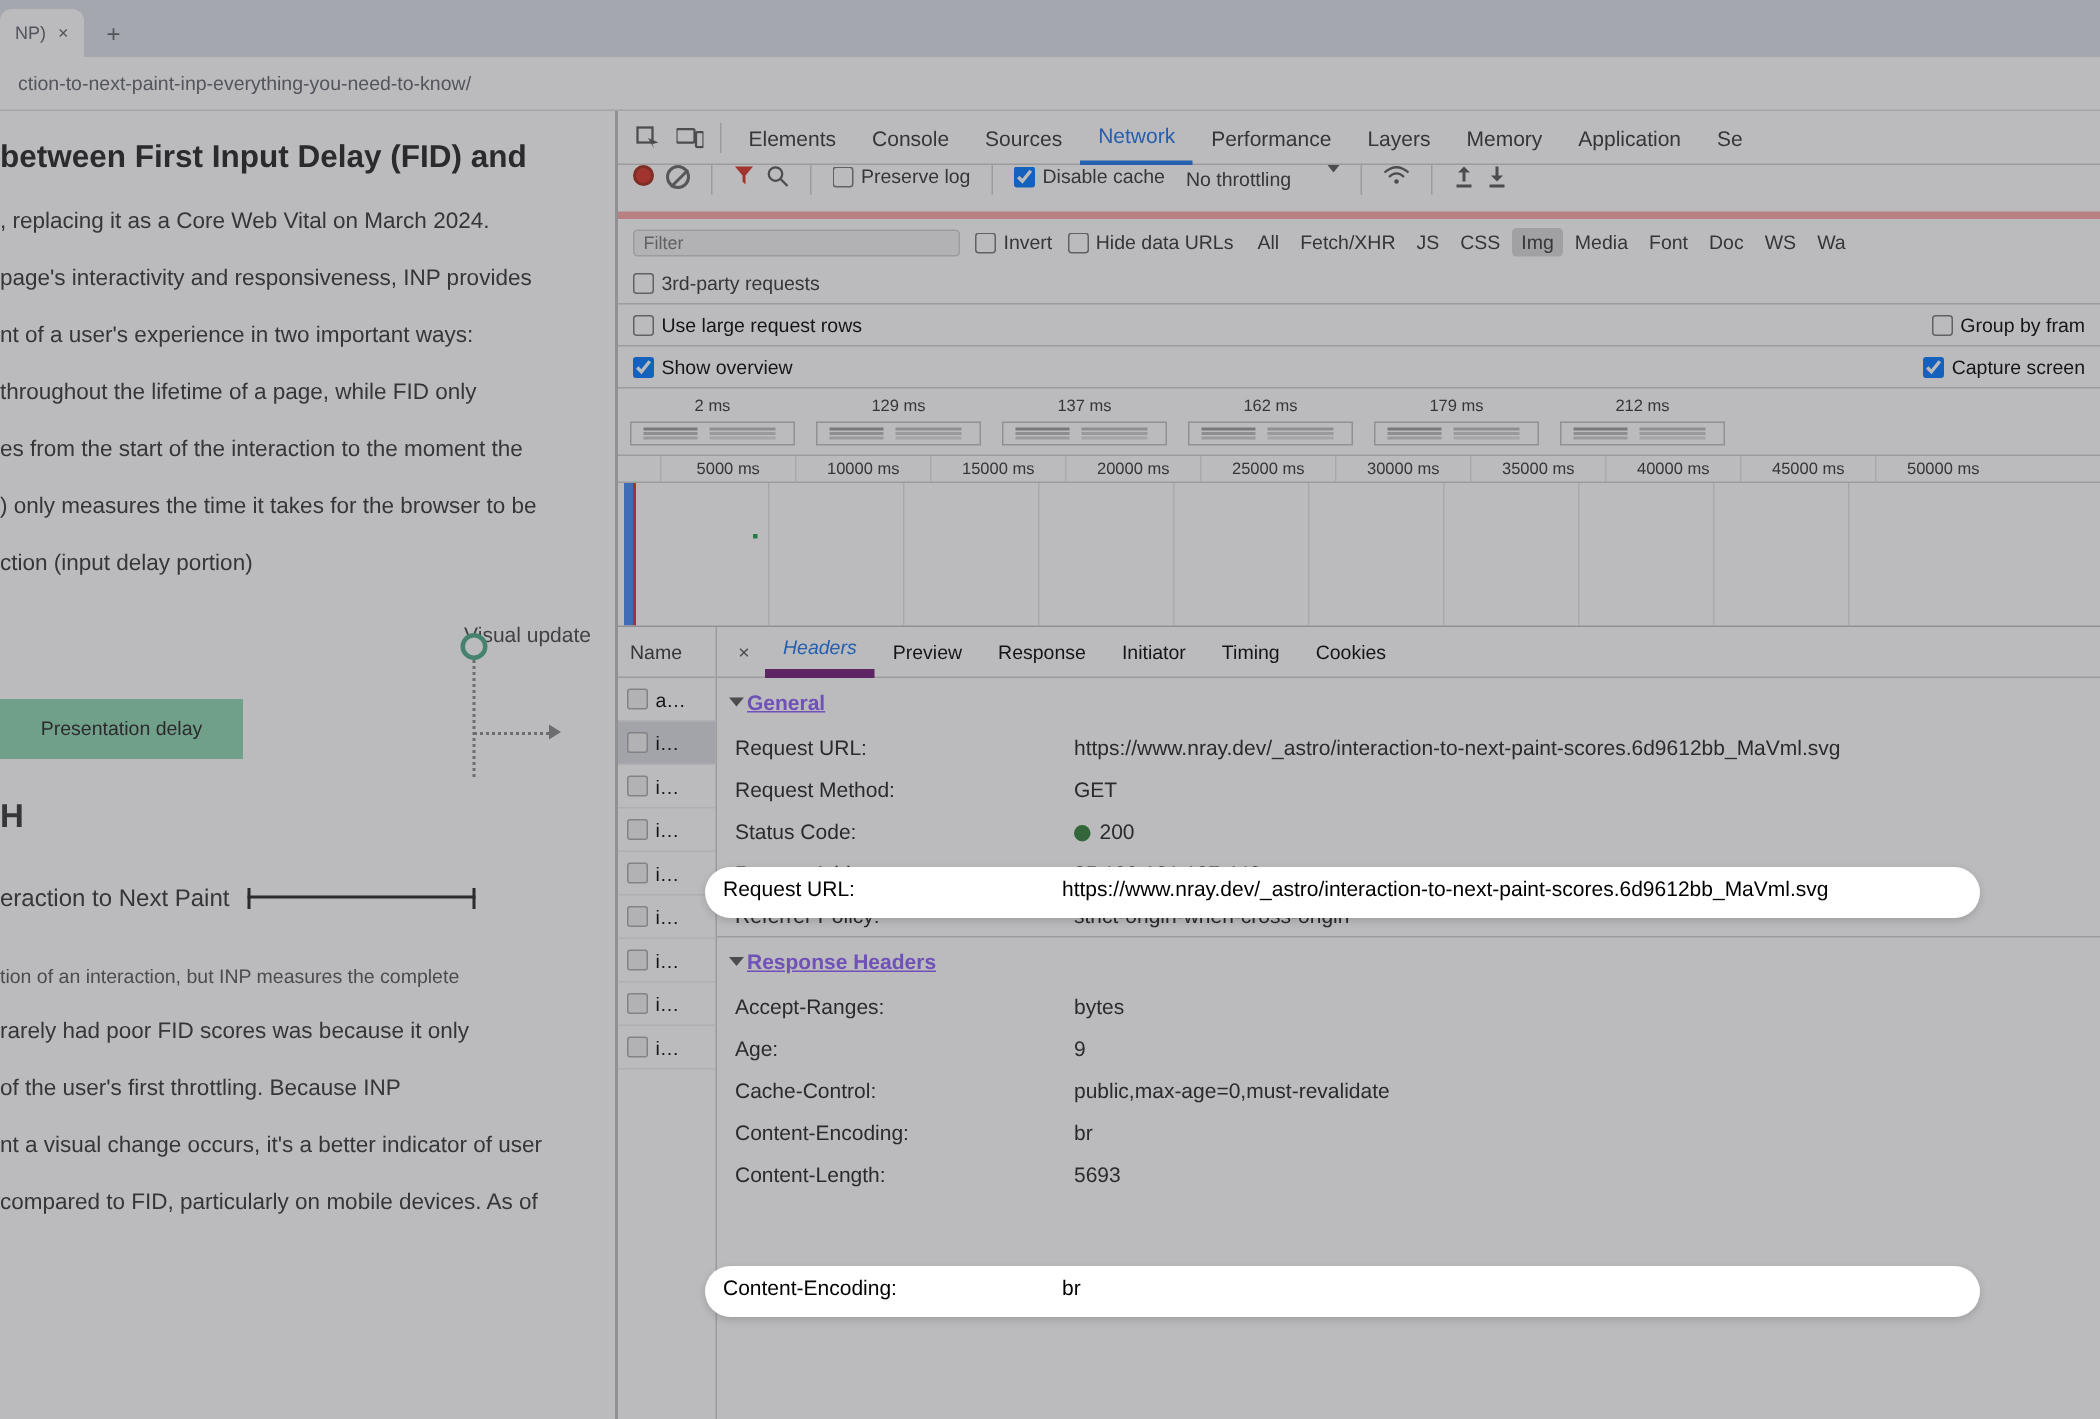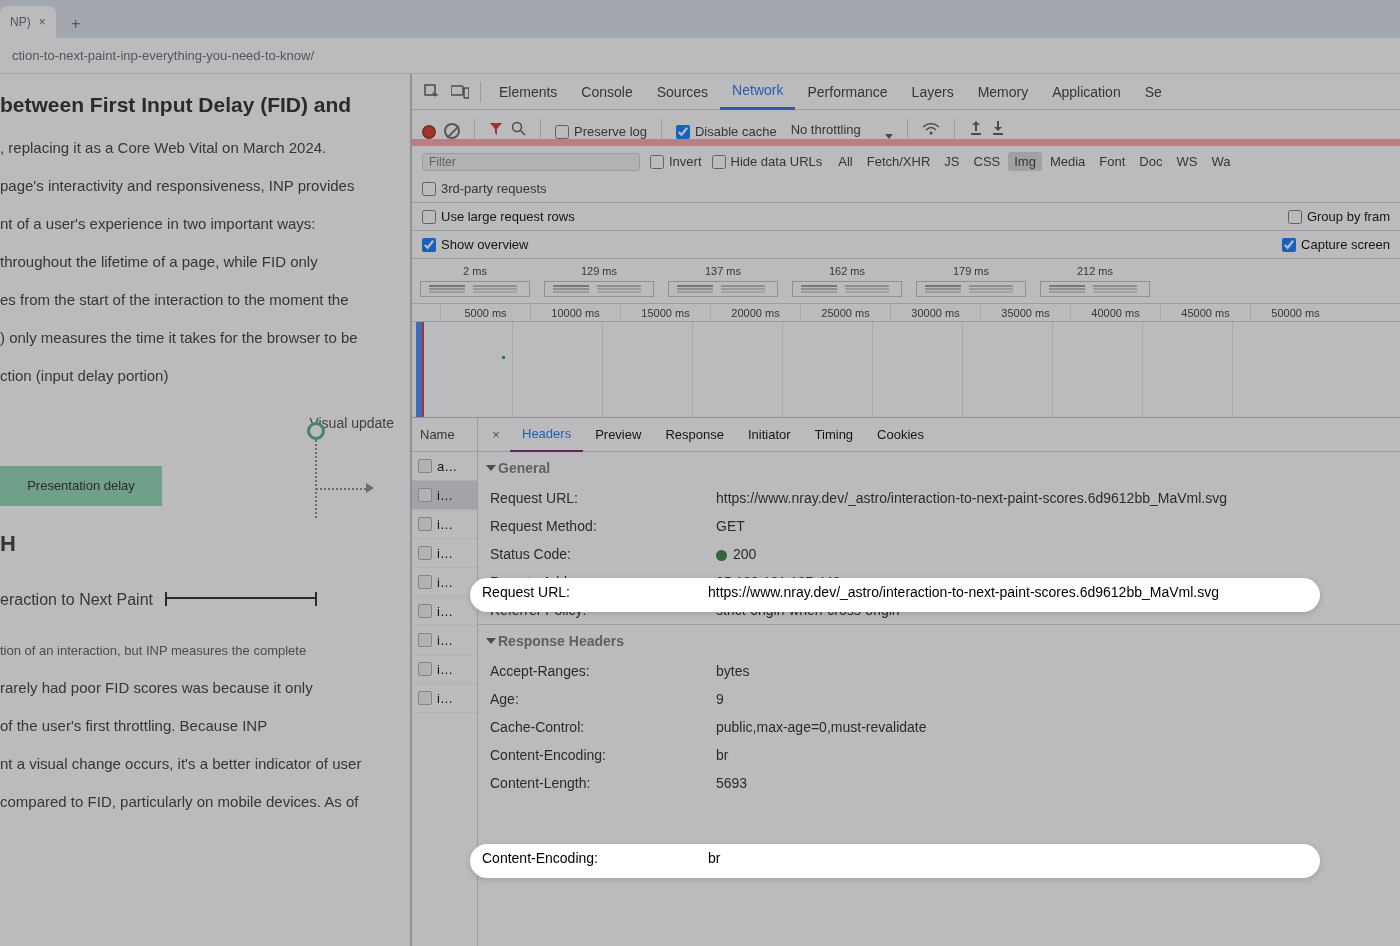--- a/index.html
+++ b/index.html
@@ -36,21 +36,21 @@
 .devtools { flex: 1; background: #fff; border-left: 2px solid #bfbfbf; display: flex; flex-direction: column; }
 
 
 .dt-top { height: 36px; border-bottom: 1px solid #d0d0d0; display: flex; align-items: center; gap: 0; padding: 0 6px; font-size: 14px; color: #333; }
 .dt-top .icon-btn { width: 28px; height: 28px; display:flex;align-items:center;justify-content:center; color:#555;}
 .dt-sep { width:1px; height:20px; background:#d0d0d0; margin:0 6px;}
 .dt-tab { padding: 0 12px; height: 36px; display:flex; align-items:center; cursor:pointer;}
 .dt-tab.active { border-bottom: 3px solid #1a73e8; color: #1a73e8; }
 
 
-.dt-tool { height: 36px; border-bottom: 7px solid #fca5a5; display: flex; align-items: flex-end; padding: 0 10px; gap: 8px; font-size: 13px; color: #333;}
+.dt-tool { height: 36px; border-bottom: 5px solid #fca5a5; display: flex; align-items: flex-start; padding: 0 10px; gap: 8px; font-size: 13px; color: #333;}
 .rec-dot { width:14px;height:14px;border-radius:50%;background:#d93025; border:2px solid #a52714;}
 .nope-icon { width:16px;height:16px;border:2px solid #666;border-radius:50%;position:relative;}
 .nope-icon::after{content:"";position:absolute;width:2px;height:16px;background:#666;transform:rotate(45deg);left:6px;top:-1px;}
 .funnel { color:#d93025; font-size:14px;}
 .chk { display:flex; align-items:center; gap:5px; }
 .chk input { width:14px; height:14px; }
 .sel { display:flex; align-items:center; gap:4px; padding:2px 6px;}
 .tri-down { width:0;height:0;border-left:4px solid transparent;border-right:4px solid transparent;border-top:5px solid #555;}
 
 
@@ -86,23 +86,23 @@
 .name-col { width: 66px; border-right:1px solid #d0d0d0; display:flex; flex-direction:column; overflow:hidden;}
 .name-header { height:34px; border-bottom:1px solid #d0d0d0; display:flex; align-items:center; padding:0 8px; font-size:13px; color:#333;}
 .name-row { height:29px; border-bottom:1px solid #eee; display:flex; align-items:center; gap:5px; padding:0 6px; font-size:13px; overflow:hidden; white-space:nowrap;}
 .name-row.sel { background:#dadce0;}
 .file-ico { width:14px; height:14px; background:#f1f1f1; border:1px solid #aaa; border-radius:2px; flex-shrink:0;}
 
 .details { flex:1; display:flex; flex-direction:column; overflow:hidden;}
 .detail-tabs { height:34px; border-bottom:1px solid #d0d0d0; display:flex; align-items:center; font-size:13px; padding-left:4px;}
 .close-x { width:28px; height:28px; display:flex;align-items:center;justify-content:center; color:#555; cursor:pointer;}
 .d-tab { padding:0 12px; height:34px; display:flex; align-items:center; cursor:pointer;}
-.d-tab.active { border-bottom:2px solid #701a75; color:#1a73e8;}
+.d-tab.active { border-bottom:6px solid #701a75; color:#1a73e8;font-style:italic;}
 .detail-body { flex:1; overflow:auto; font-size:14px;}
-.sec-head { padding:8px 10px; font-weight:600; display:flex; align-items:center; gap:4px; color:#737373;}
+.sec-head { padding:8px 10px; font-weight:600; display:flex; align-items:center; gap:4px; color:#8b5cf6;text-decoration:underline;}
 .tri { width:0;height:0;border-top:5px solid transparent;border-bottom:5px solid transparent;border-left:6px solid #555; transform:rotate(90deg);}
 .kv-row { display:flex; padding:6px 12px; gap:0;}
 .kv-key { width: 226px; color:#222;}
 .kv-val { flex:1; color:#222;}
 .status-dot { width:11px;height:11px;border-radius:50%;background:#2e7d32;display:inline-block;margin-right:6px;vertical-align:middle;}
 .hl-pill { position:absolute; background:#fff; border-radius:18px; box-shadow: 0 2px 6px rgba(0,0,0,0.15); z-index:20; display:flex; padding:6px 12px; font-size:14px;}
 </style>
 </head>
 <body>
 

